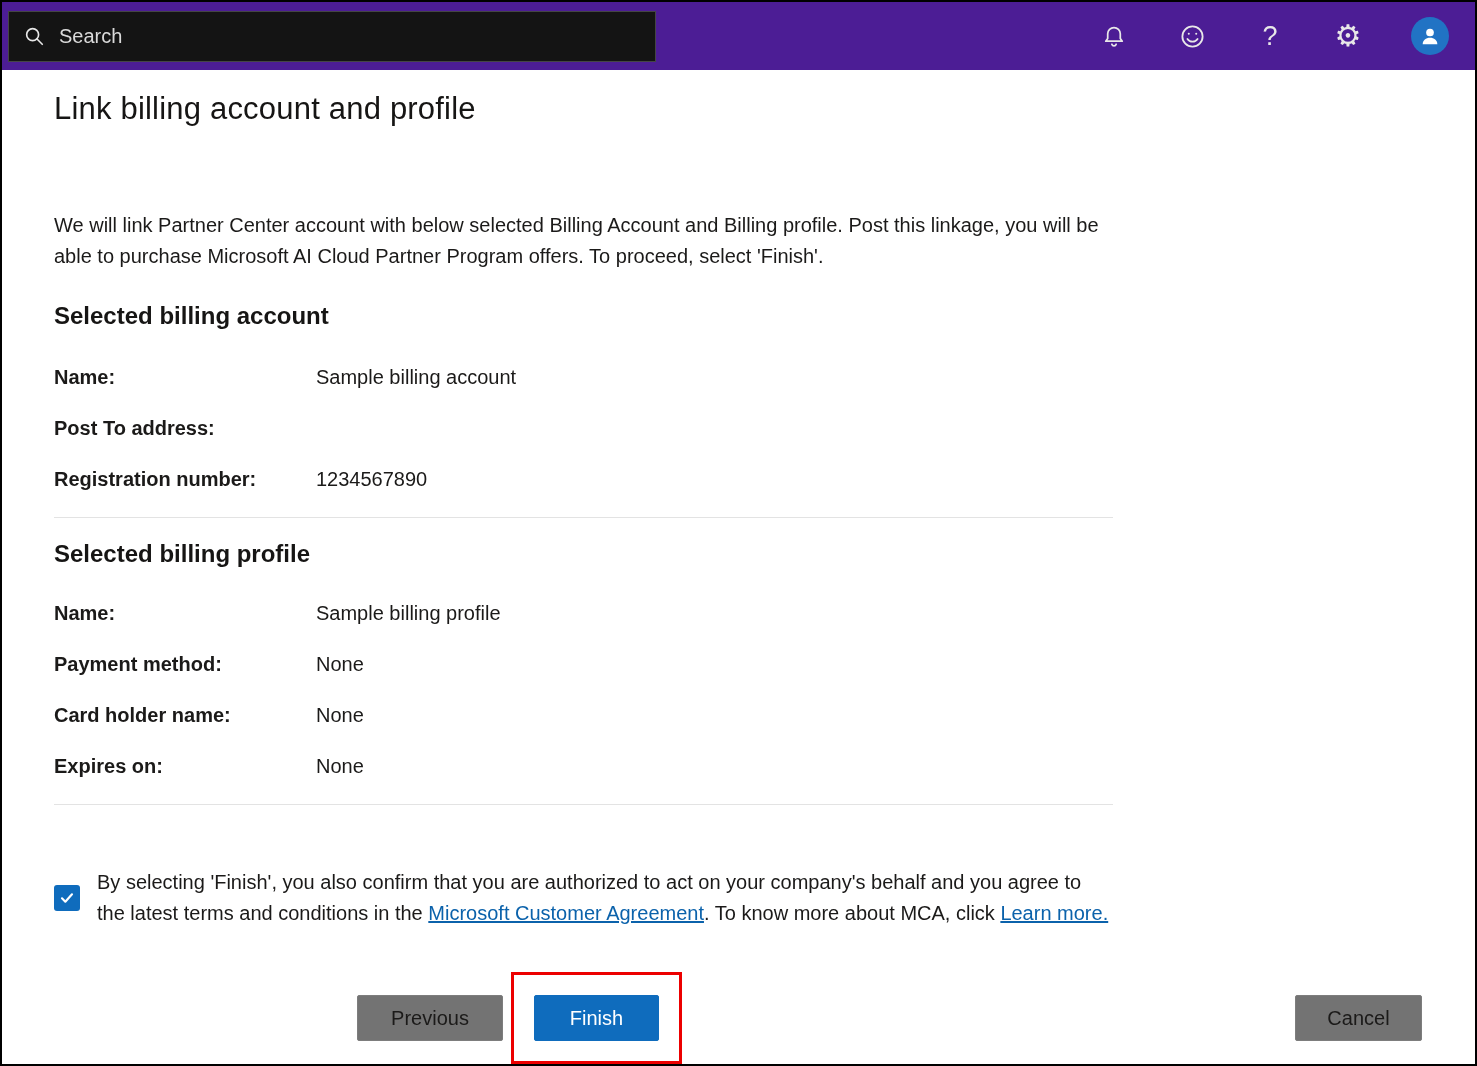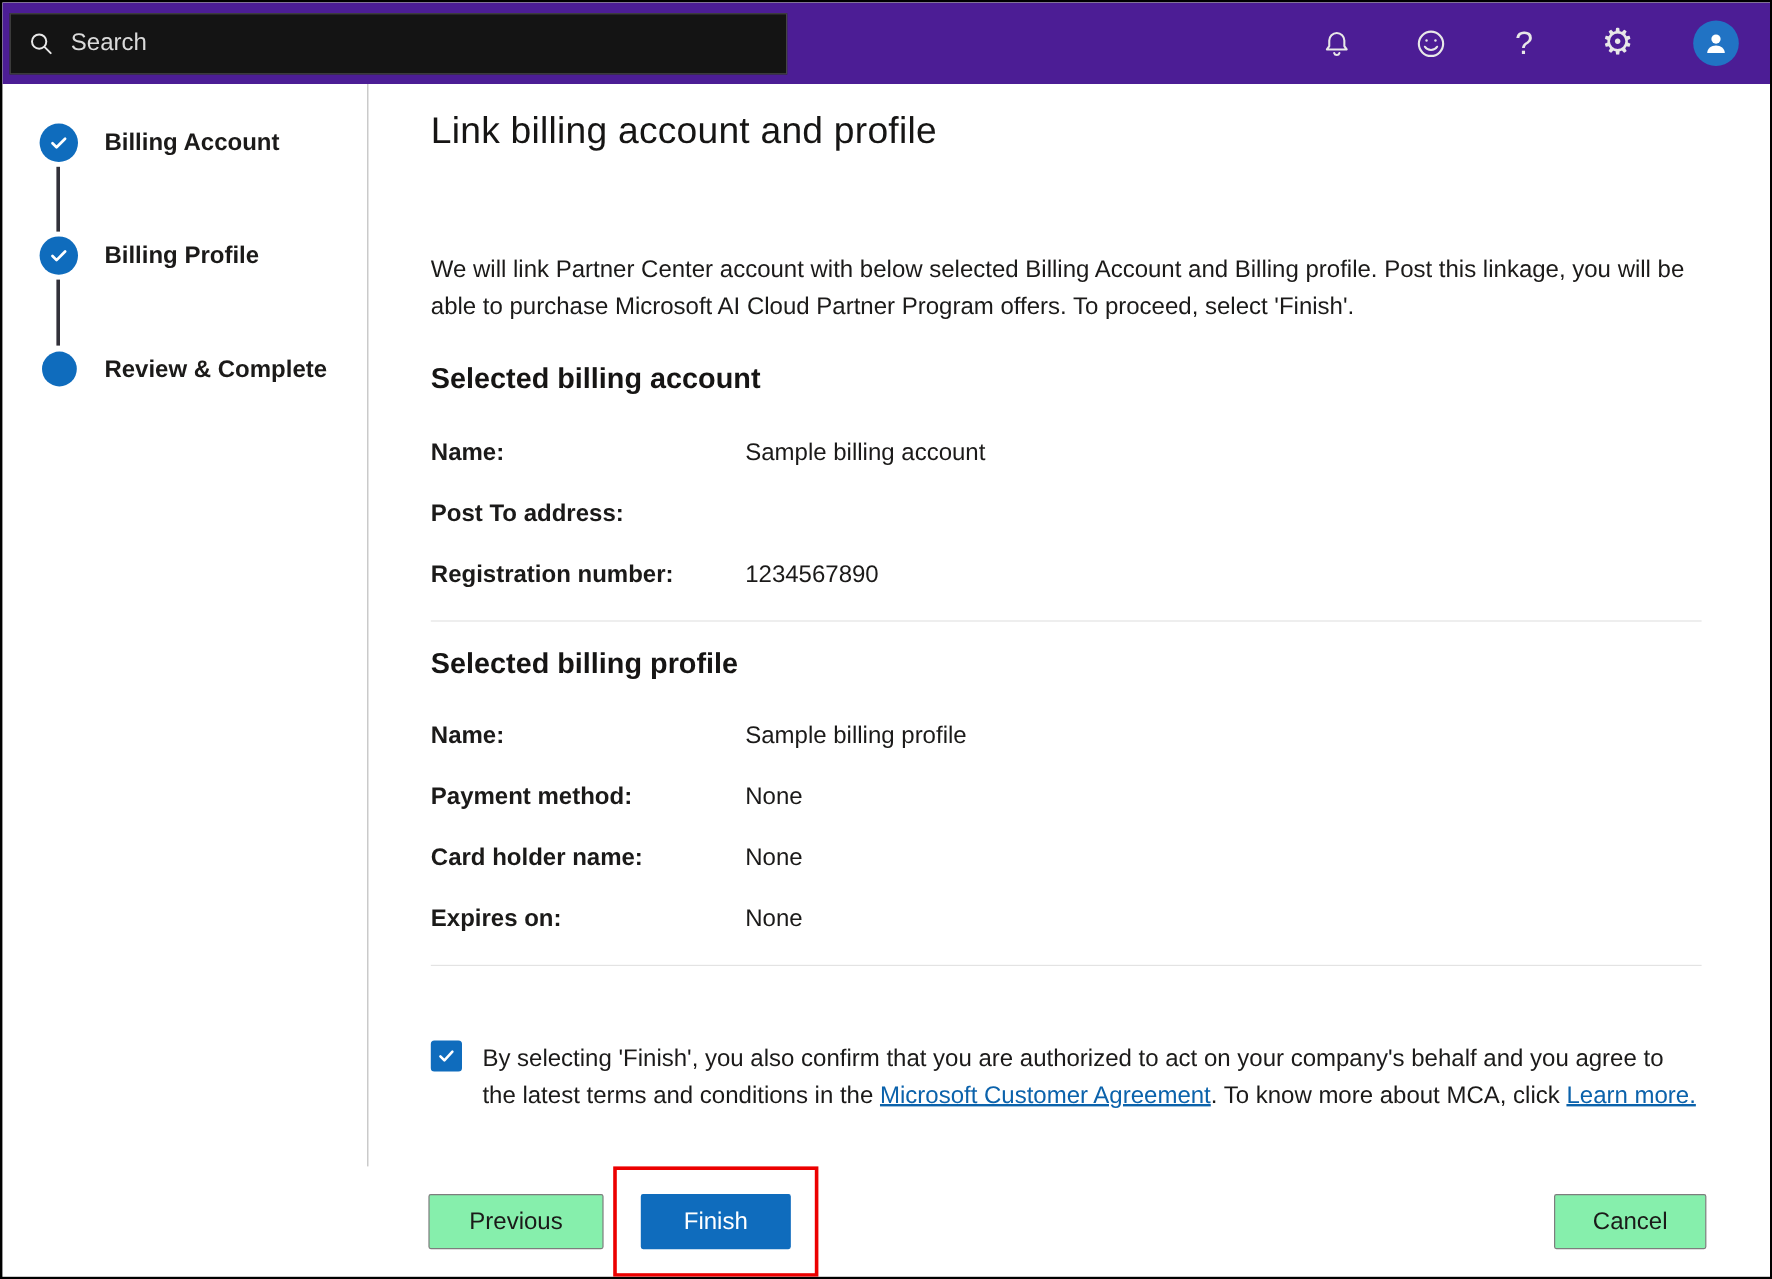--- a/index.html
+++ b/index.html
@@ -34,29 +34,29 @@
   .section-heading.second { margin-top:20px; }
   .fields { margin-top:32px; }
   .fields.second { margin-top:30px; }
   .field-row { display:flex; margin-bottom:25px; font-size:20px; line-height:26px; }
   .field-label { width:262px; flex:0 0 262px; font-weight:700; color:#1b1a19; }
   .field-value { font-weight:400; color:#1b1a19; }
   .divider { width:1059px; height:0; border-top:1px solid #e3e3e3; }
   .divider.d1 { margin-top:16px; }
   .divider.d2 { margin-top:5px; }
 
-  .agreement { margin-top:62px; display:flex; }
+  .agreement { margin-top:62px; display:flex; align-items:center; }
   .checkbox { width:26px; height:26px; flex:0 0 26px; background:#0f6cbd; border-radius:3px; display:flex; align-items:center; justify-content:center; cursor:pointer; margin-right:17px; }
   .agreement-text { max-width:1012px; font-size:20px; line-height:31px; color:#1b1a19; }
   .link { color:#0b62ab; text-decoration:underline; cursor:pointer; }
 
   
   .footer { height:92px; display:flex; align-items:center; padding:0 53px 0 355px; }
   .btn { font-family:inherit; font-size:20px; height:46px; border-radius:2px; cursor:pointer; }
-  .btn-secondary { background:#86efac; border:1px solid #7d7d7d; color:#1b1a19; }
+  .btn-secondary { background:#737373; border:1px solid #7d7d7d; color:#1b1a19; }
   .btn-previous { width:146px; margin-right:8px; }
   .btn-cancel { width:127px; margin-left:auto; }
   .finish-wrap { border:3px solid #ec0000; padding:20px; display:flex; }
   .btn-finish { width:125px; background:#0f6cbd; border:1px solid #0f6cbd; color:#fff; }
 </style>
 </head>
 <body>
 
 <div class="page">
 
@@ -93,40 +93,20 @@
         <svg width="22" height="22" viewBox="0 0 24 24" fill="#ffffff">
           <circle cx="12" cy="8.2" r="4.2"></circle>
           <path d="M4 21c0-4.2 3.6-7 8-7s8 2.8 8 7z"></path>
         </svg>
       </div>
     </div>
   </header>
 
   <div class="body">
 
-    <aside class="sidebar">
-      <div class="step-circle" style="top:33px;">
-        <svg width="18" height="18" viewBox="0 0 24 24">
-            <path d="M5 12.5l4.5 4.5L19 7.5" fill="none" stroke="#fff" stroke-width="3" stroke-linecap="round" stroke-linejoin="round"></path>
-          </svg>
-      </div>
-      <span class="step-label" style="top:36px;">Billing Account</span>
-      <div class="connector" style="top:69px;height:54px;"></div>
-
-      <div class="step-circle" style="top:127px;">
-        <svg width="18" height="18" viewBox="0 0 24 24">
-            <path d="M5 12.5l4.5 4.5L19 7.5" fill="none" stroke="#fff" stroke-width="3" stroke-linecap="round" stroke-linejoin="round"></path>
-          </svg>
-      </div>
-      <span class="step-label" style="top:130px;">Billing Profile</span>
-      <div class="connector" style="top:163px;height:55px;"></div>
-
-      <div class="step-circle current" style="top:223px;"></div>
-      <span class="step-label" style="top:225px;">Review &amp; Complete</span>
-    </aside>
 
     <main class="content">
       <h1 class="page-title">Link billing account and profile</h1>
       <p class="intro">We will link Partner Center account with below selected Billing Account and Billing profile. Post this linkage, you will be able to purchase Microsoft AI Cloud Partner Program offers. To proceed, select 'Finish'.</p>
 
       <h2 class="section-heading">Selected billing account</h2>
       <div class="fields">
         <div class="field-row">
           <span class="field-label">Name:</span>
           <span class="field-value">Sample billing account</span>

